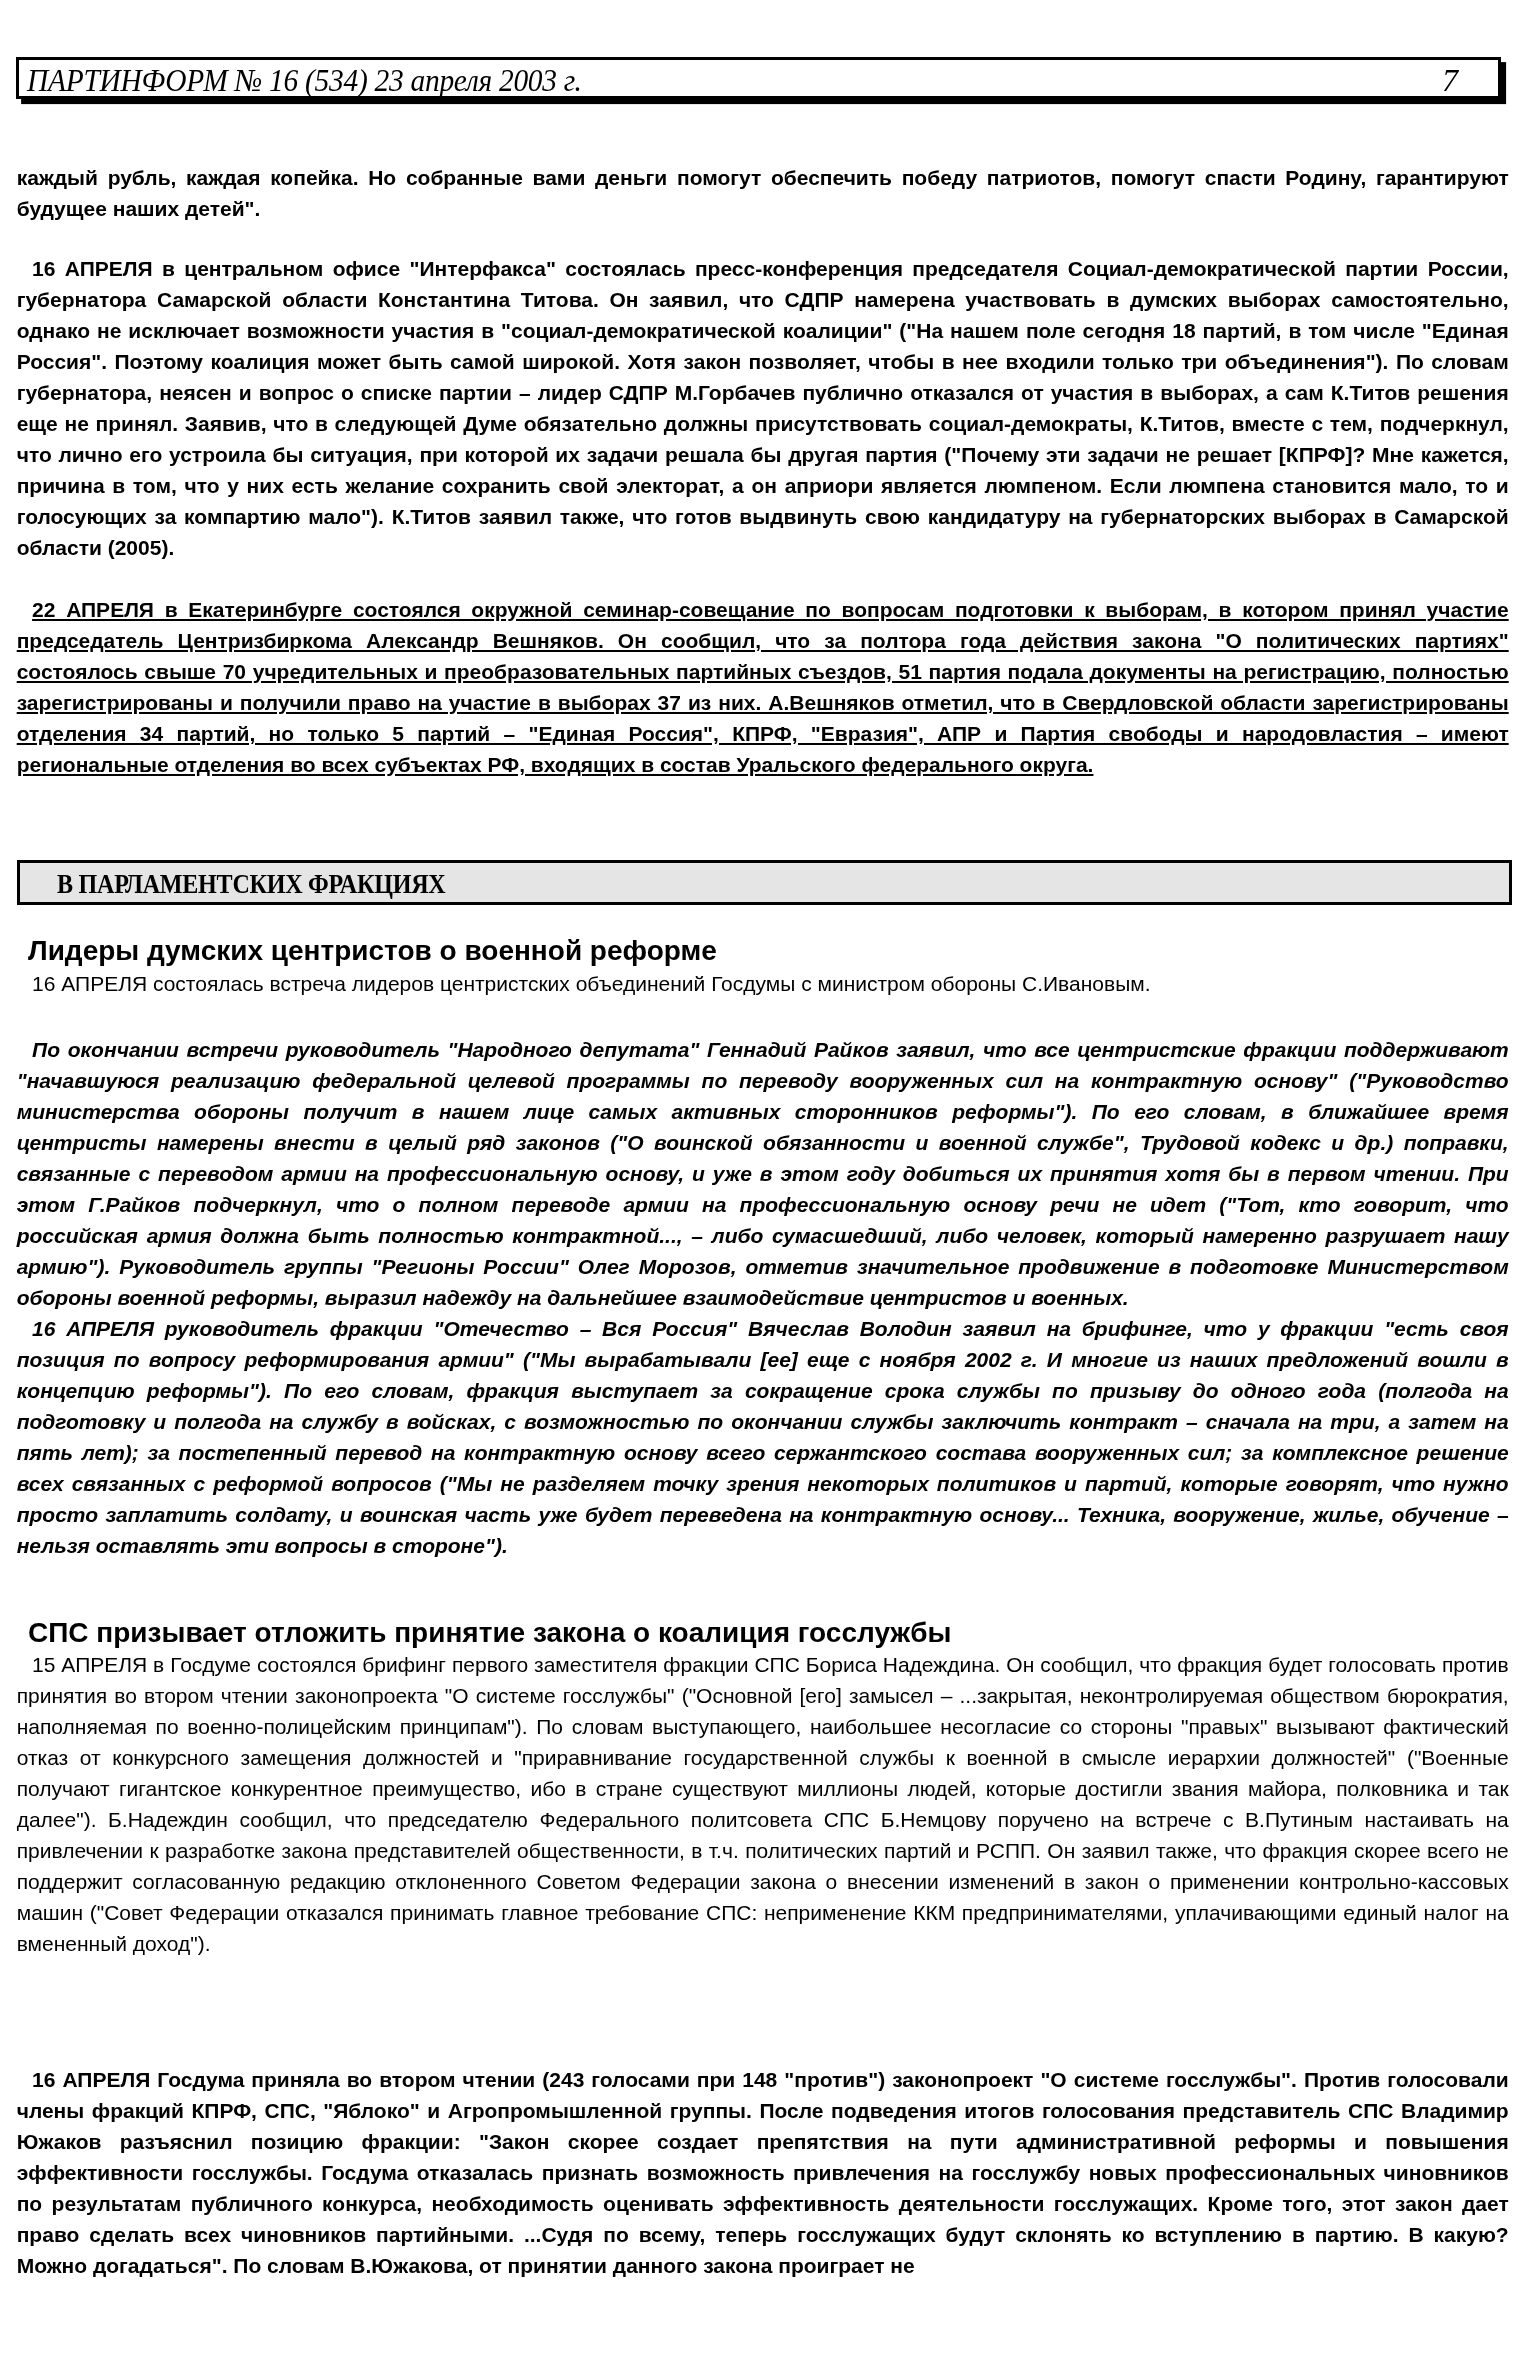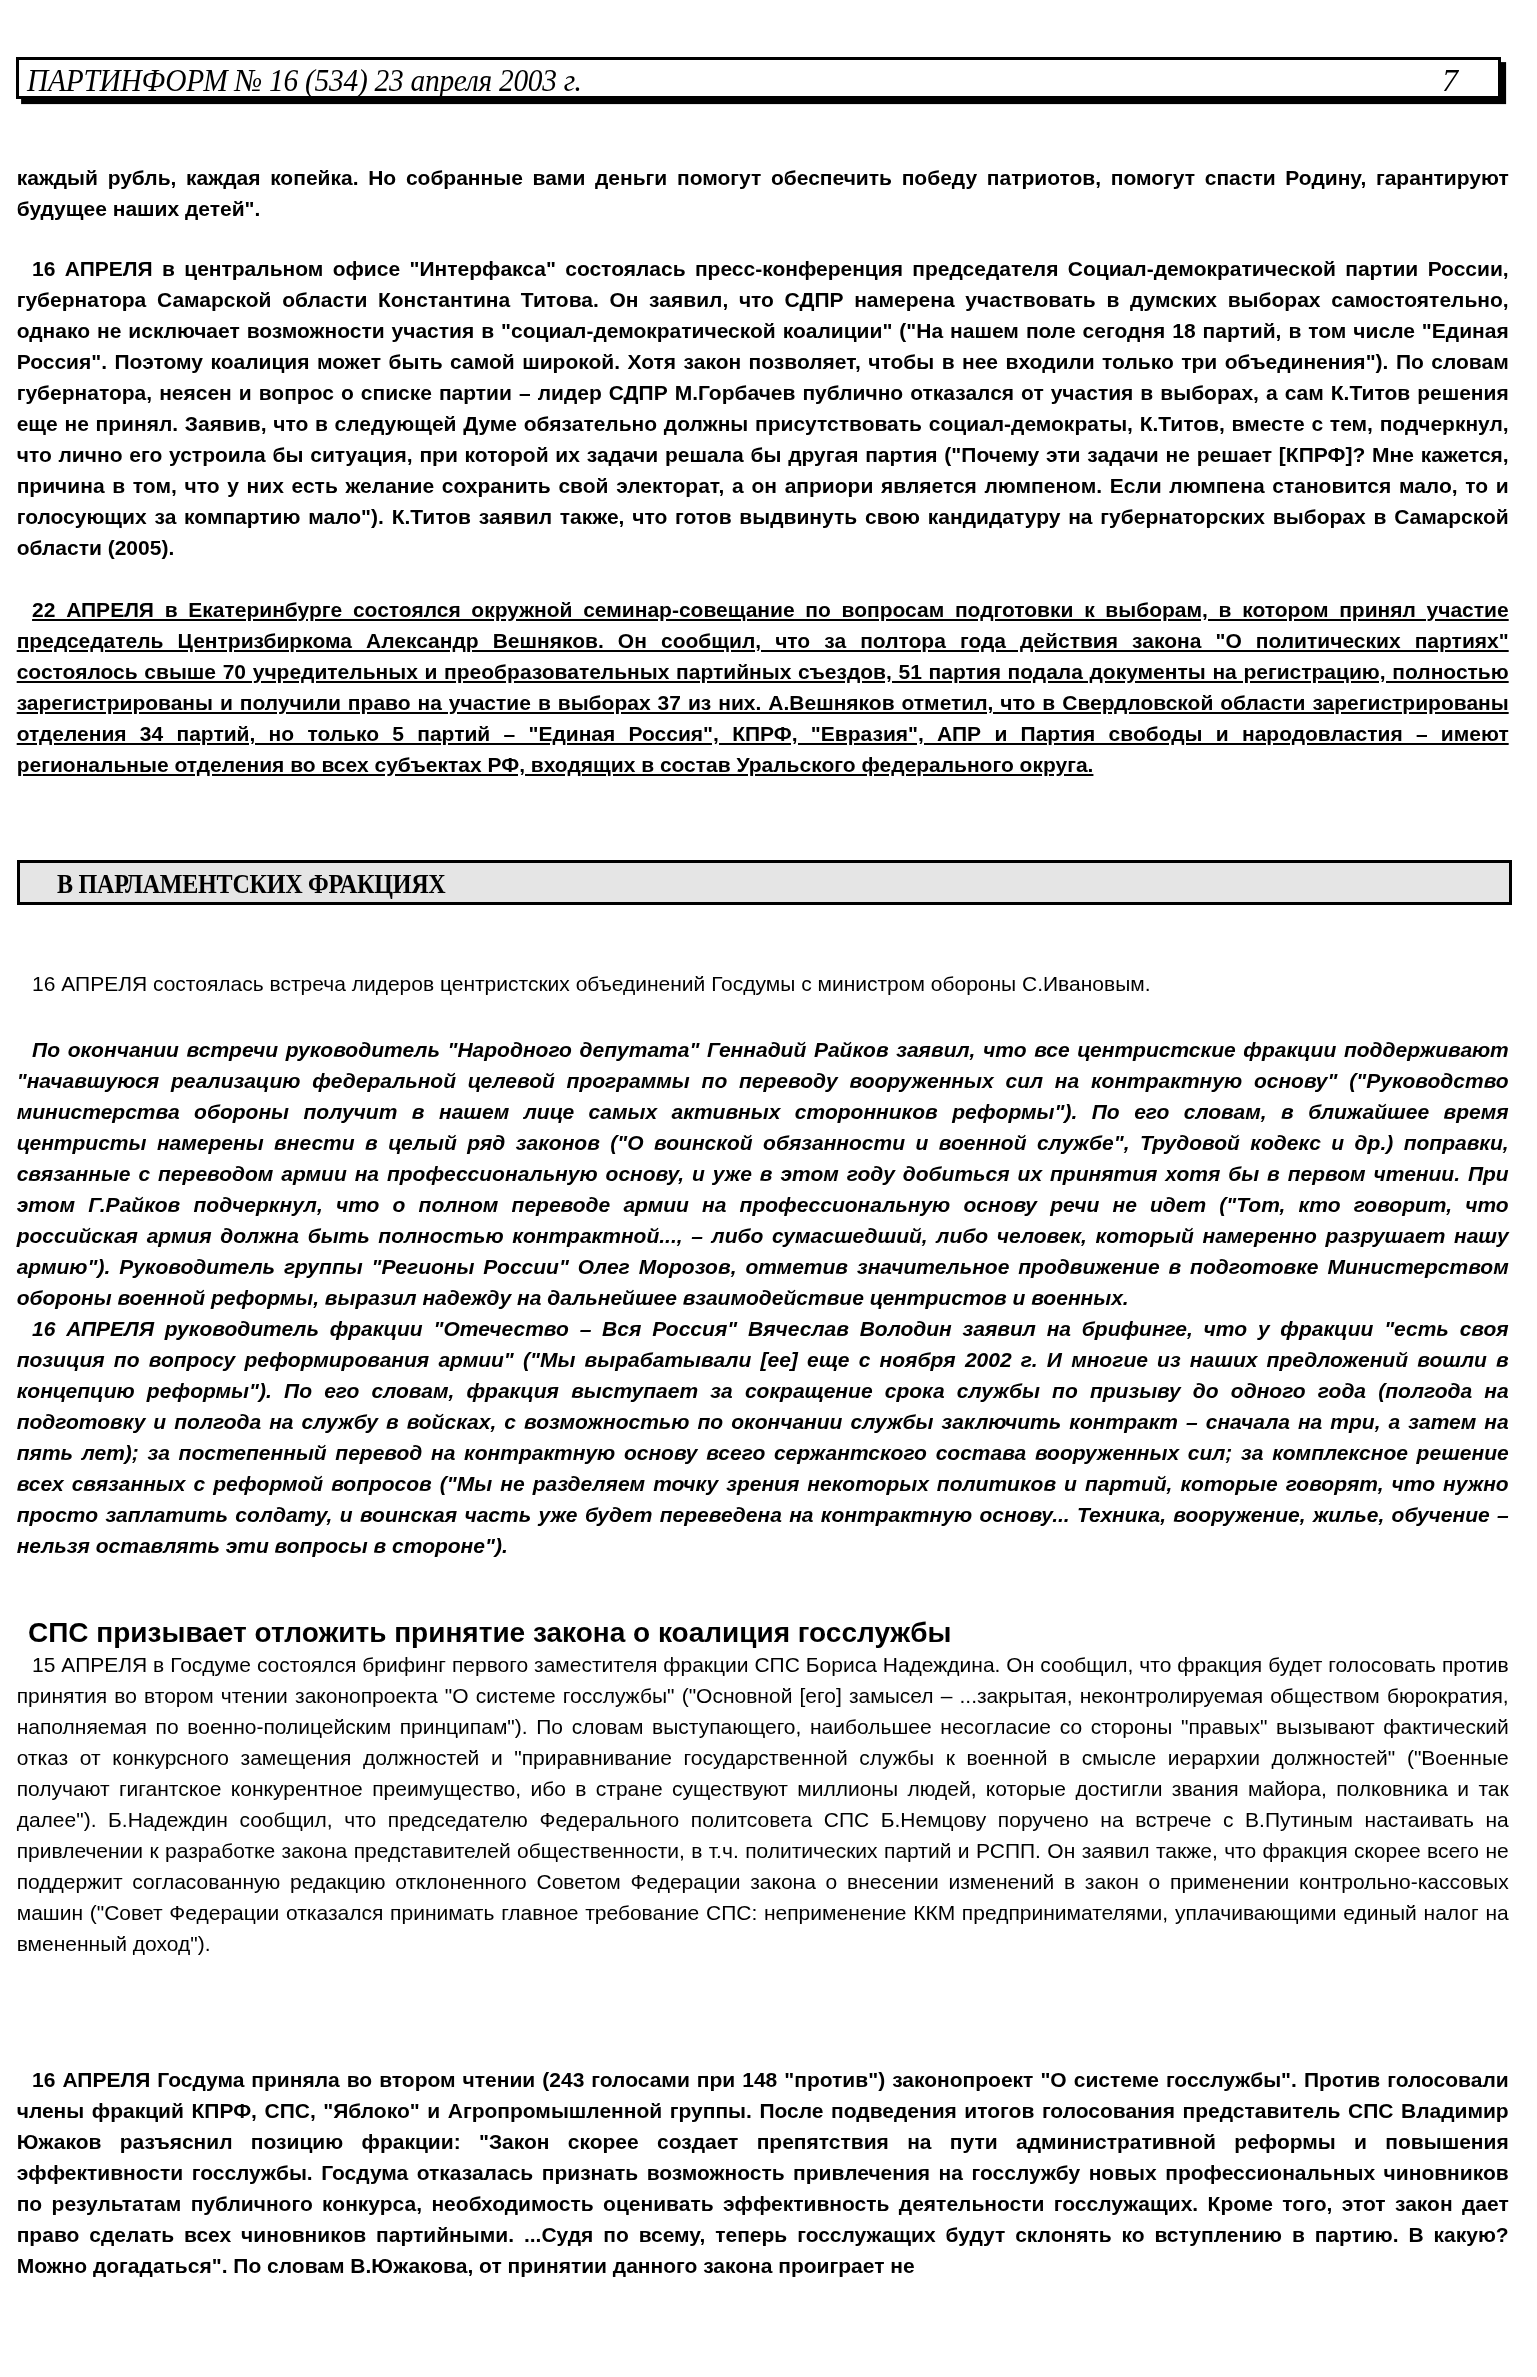--- a/index.html
+++ b/index.html
@@ -127,20 +127,21 @@
   </div>
 
   <div class="text bold" style="top:559px;text-decoration:underline;">
     <p class="para">22 АПРЕЛЯ в Екатеринбурге состоялся окружной семинар-совещание по вопросам подготовки к выборам, в котором принял участие председатель Центризбиркома Александр Вешняков. Он сообщил, что за полтора года действия закона "О политических партиях" состоялось свыше 70 учредительных и преобразовательных партийных съездов, 51 партия подала документы на регистрацию, полностью зарегистрированы и получили право на участие в выборах 37 из них. А.Вешняков отметил, что в Свердловской области зарегистрированы отделения 34 партий, но только 5 партий – "Единая Россия", КПРФ, "Евразия", АПР и Партия свободы и народовластия – имеют региональные отделения во всех субъектах РФ, входящих в состав Уральского федерального округа.</p>
   </div>
 
   <div class="section-banner">
     <span class="label">В ПАРЛАМЕНТСКИХ ФРАКЦИЯХ</span>
   </div>
 
+  <div class="article-title" style="top:899px;">Лидеры думских центристов о военной реформе</div>
 
   <div class="text" style="top:933px;">
     <p class="para">16 АПРЕЛЯ состоялась встреча лидеров центристских объединений Госдумы с министром обороны С.Ивановым.</p>
   </div>
 
   <div class="text bold" style="top:999px;font-style:italic;">
     <p class="para">По окончании встречи руководитель "Народного депутата" Геннадий Райков заявил, что все центристские фракции поддерживают "начавшуюся реализацию федеральной целевой программы по переводу вооруженных сил на контрактную основу" ("Руководство министерства обороны получит в нашем лице самых активных сторонников реформы"). По его словам, в ближайшее время центристы намерены внести в целый ряд законов ("О воинской обязанности и военной службе", Трудовой кодекс и др.) поправки, связанные с переводом армии на профессиональную основу, и уже в этом году добиться их принятия хотя бы в первом чтении. При этом Г.Райков подчеркнул, что о полном переводе армии на профессиональную основу речи не идет ("Тот, кто говорит, что российская армия должна быть полностью контрактной..., – либо сумасшедший, либо человек, который намеренно разрушает нашу армию"). Руководитель группы "Регионы России" Олег Морозов, отметив значительное продвижение в подготовке Министерством обороны военной реформы, выразил надежду на дальнейшее взаимодействие центристов и военных.</p>
     <p class="para">16 АПРЕЛЯ руководитель фракции "Отечество – Вся Россия" Вячеслав Володин заявил на брифинге, что у фракции "есть своя позиция по вопросу реформирования армии" ("Мы вырабатывали [ее] еще с ноября 2002 г. И многие из наших предложений вошли в концепцию реформы"). По его словам, фракция выступает за сокращение срока службы по призыву до одного года (полгода на подготовку и полгода на службу в войсках, с возможностью по окончании службы заключить контракт – сначала на три, а затем на пять лет); за постепенный перевод на контрактную основу всего сержантского состава вооруженных сил; за комплексное решение всех связанных с реформой вопросов ("Мы не разделяем точку зрения некоторых политиков и партий, которые говорят, что нужно просто заплатить солдату, и воинская часть уже будет переведена на контрактную основу... Техника, вооружение, жилье, обучение – нельзя оставлять эти вопросы в стороне").</p>
   </div>
 

